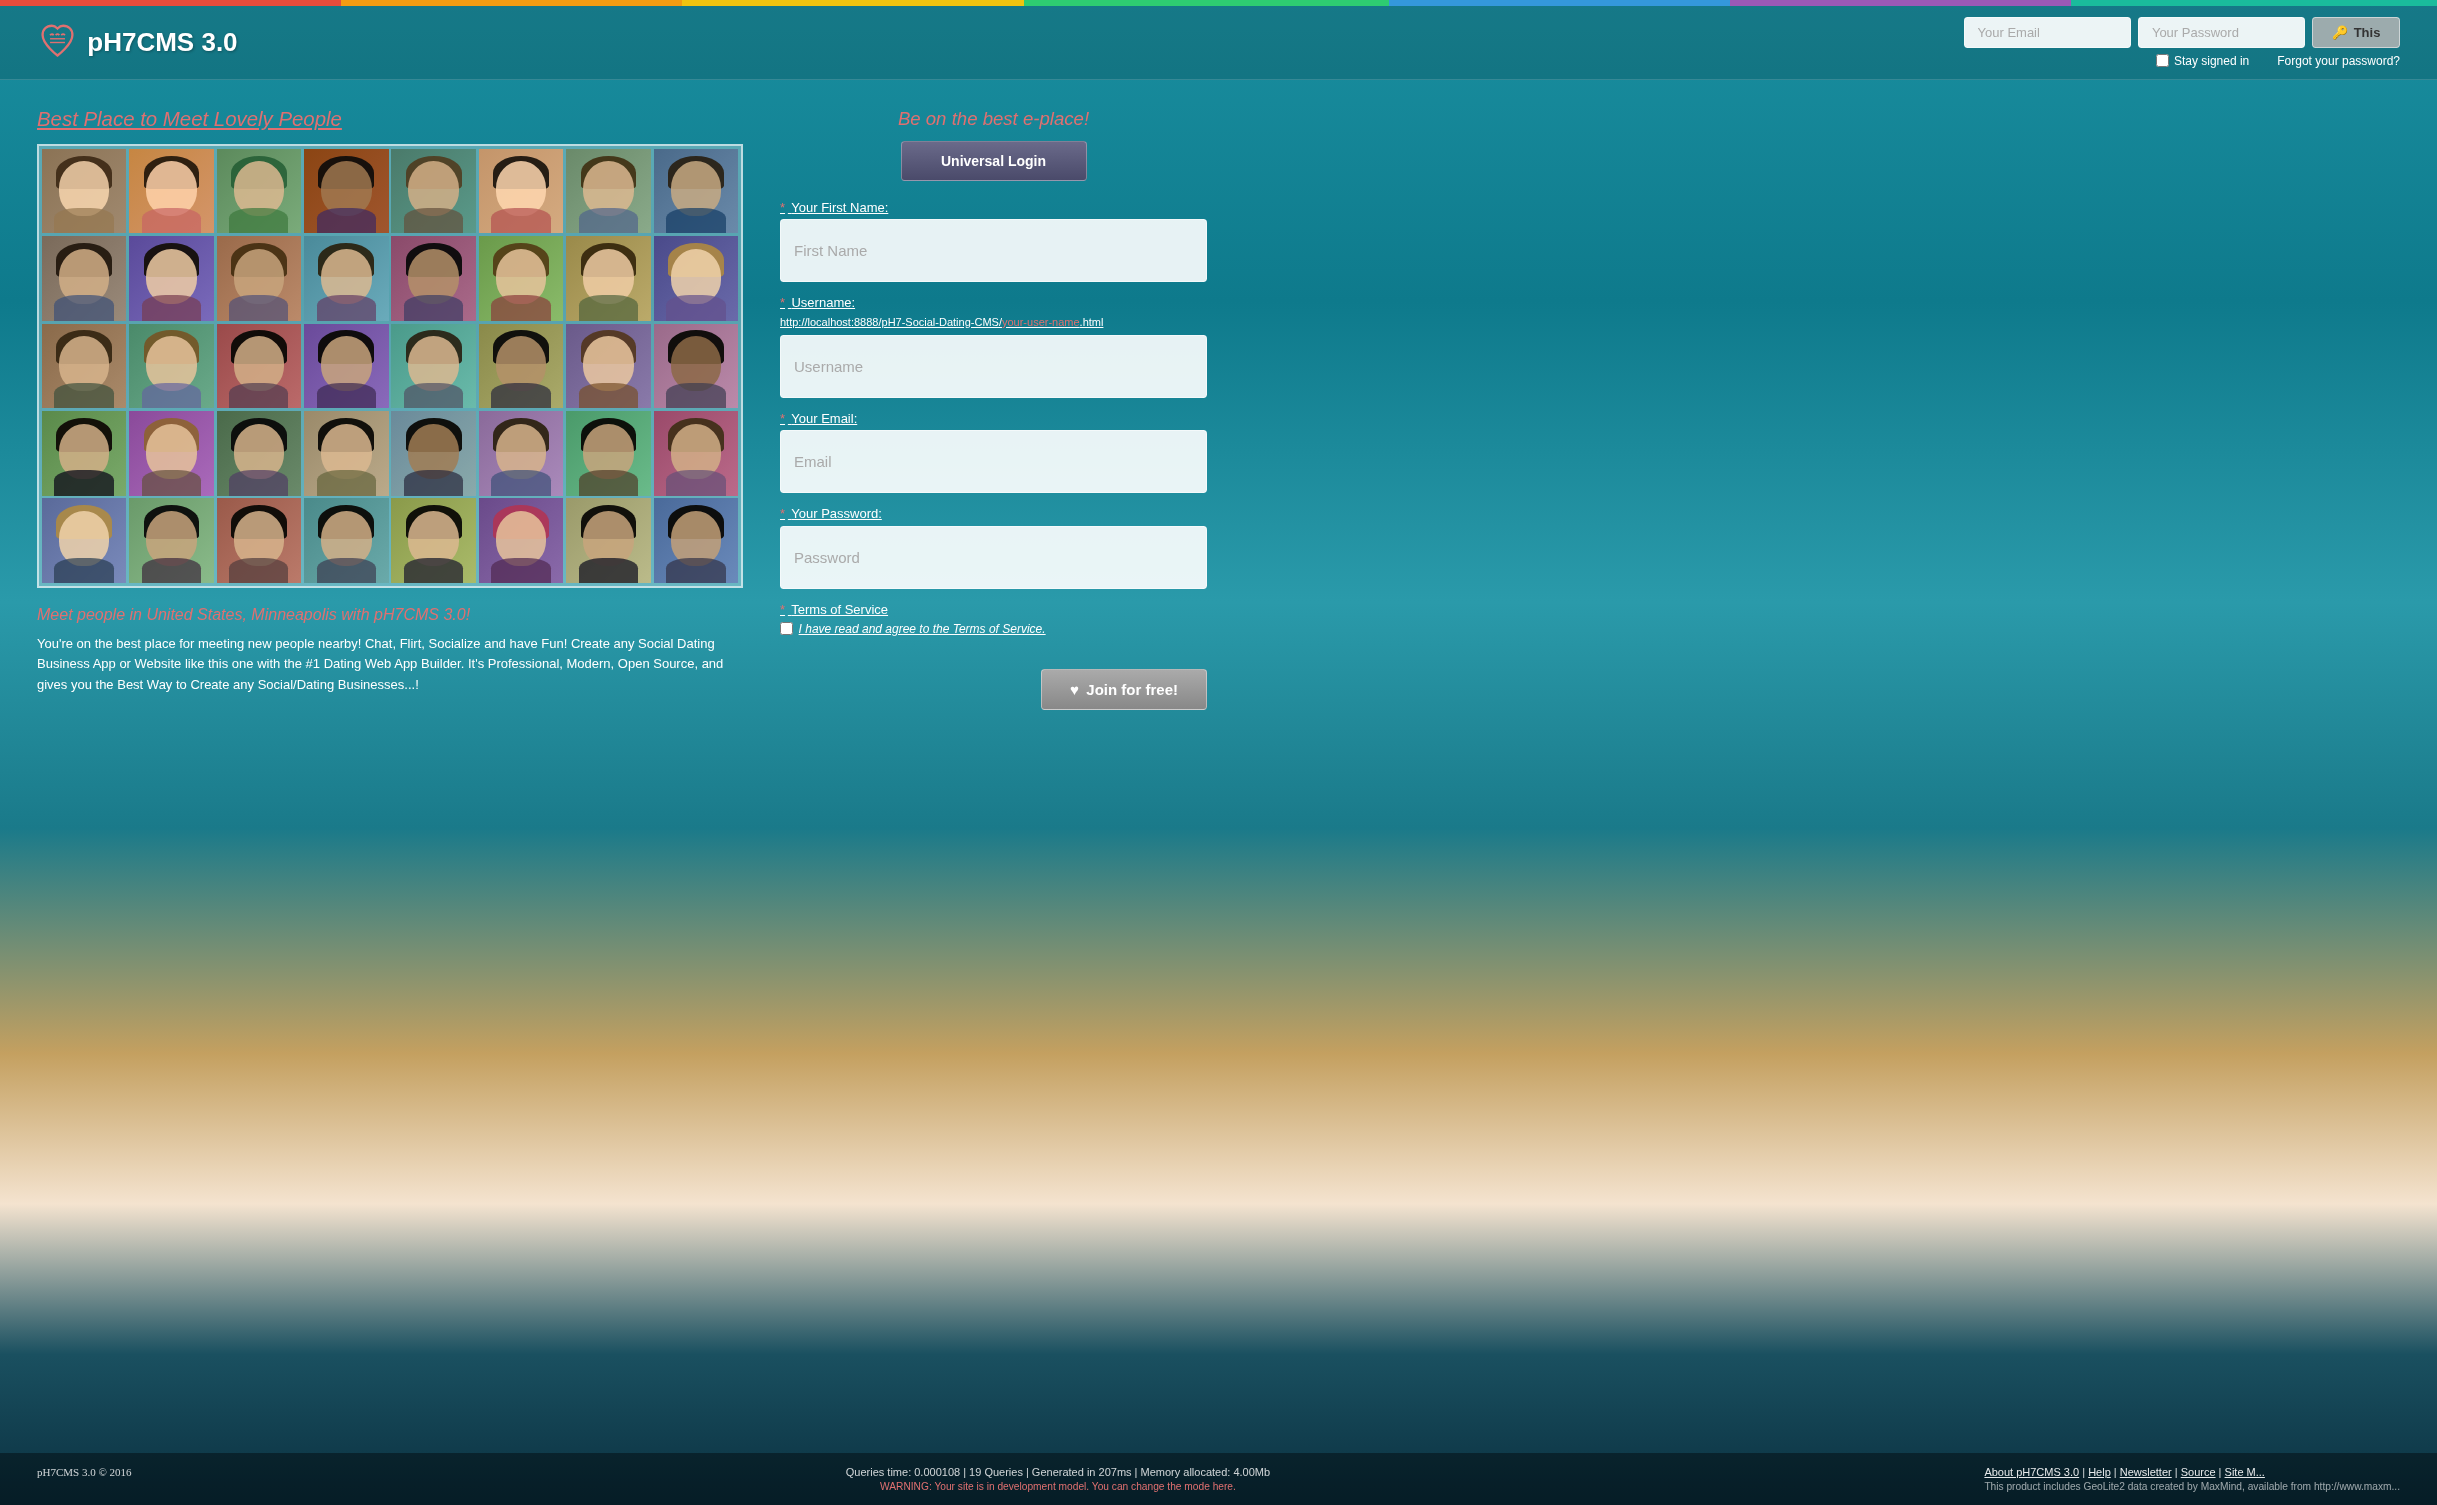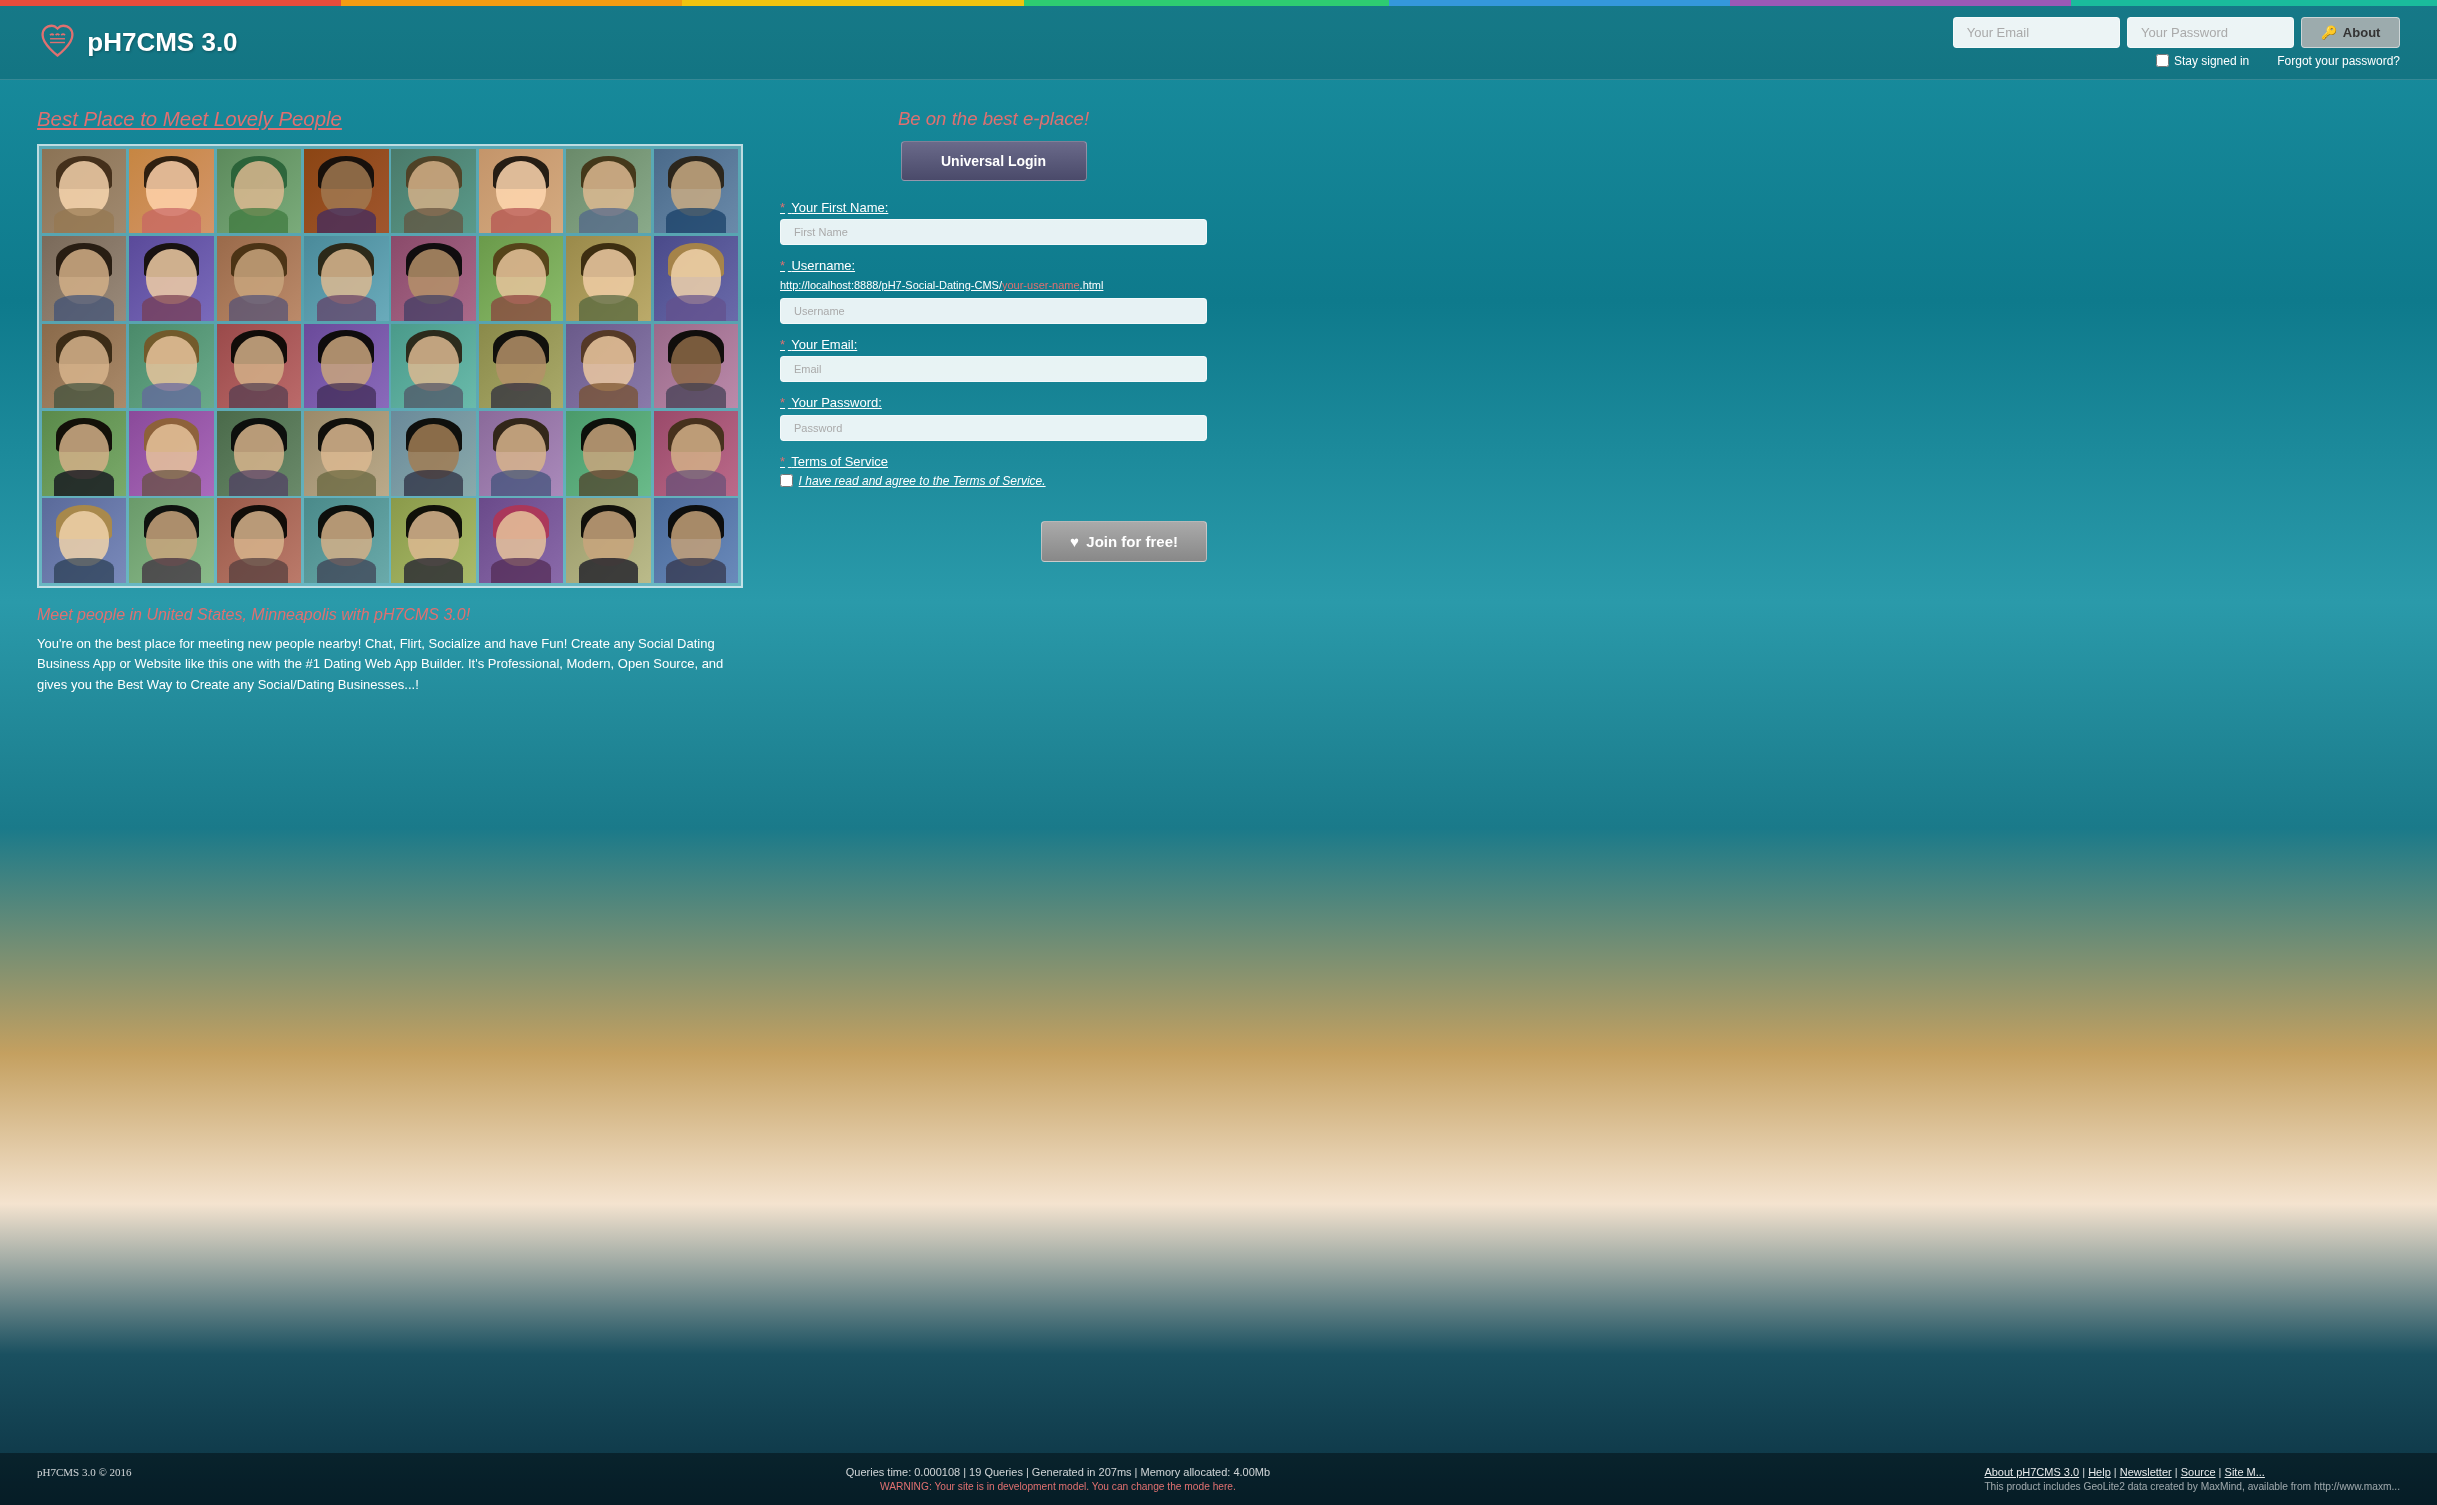--- a/index.html
+++ b/index.html
@@ -212,26 +212,26 @@
       margin-bottom: 4.6px;
       line-height: 1.4;
     }
 
     .form-hint .hint-red {
       color: #e07070;
     }
 
     .form-input {
       width: 100%;
-      padding: 6px 13px;
+      padding: 22px 13px;
       border-radius: 3.7px;
       border: 0.9px solid rgba(255,255,255,0.5);
       background: rgba(255,255,255,0.9);
       color: #666;
-      font-size: 11px;
+      font-size: 15px;
       outline: none;
     }
 
     .form-input::placeholder { color: #aaa; }
 
     .terms-label {
       font-size: 12px;
       color: #fff;
       font-style: italic;
       display: flex;
@@ -406,21 +406,21 @@
     </div>
     <span class="logo-title">pH7CMS 3.0</span>
   </div>
 
   <div class="header-right">
     <div class="login-row">
       <input type="email" class="header-input" placeholder="Your Email" style="">
       <input type="password" class="header-input" placeholder="Your Password" style="">
       <button class="login-btn">
         <span>🔑</span>
-        <span>About</span>
+        <span>This</span>
       </button>
     </div>
     <div class="header-sub">
       <label class="stay-signed">
         <input type="checkbox" style="">
         <span>Stay signed in</span>
       </label>
       <a class="forgot-link">Forgot your password?</a>
     </div>
   </div>

